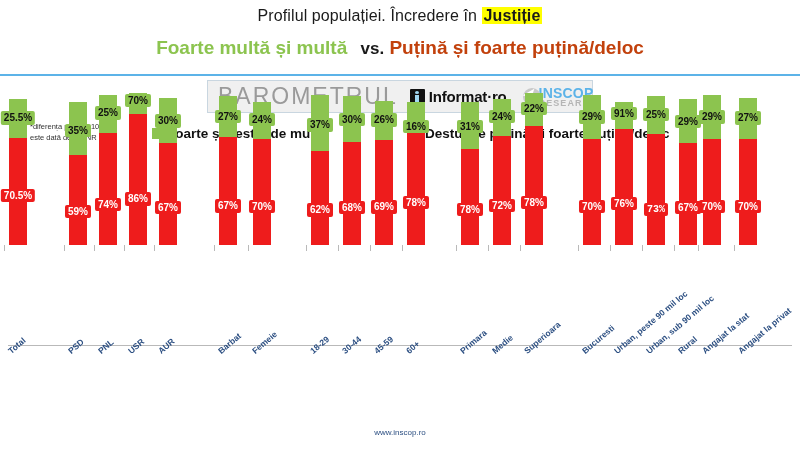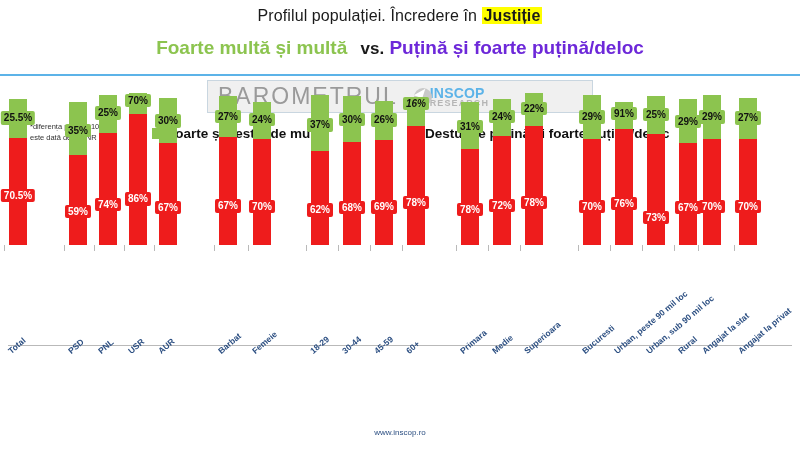--- a/index.html
+++ b/index.html
@@ -26,21 +26,21 @@
   }
   .subtitle{
     text-align:center;
     font-size:19px;
     font-weight:bold;
     margin-top:12px;
     white-space:nowrap;
   }
   .subtitle .green{color:#8cc44f;}
   .subtitle .vs{color:#1a1a1a;font-size:17px;margin-left:8px;}
-  .subtitle .red{color:#6d28d9;}
+  .subtitle .red{color:#c2410c;}
   .rule{
     position:absolute;left:0;top:74px;width:800px;height:2px;
     background:#5cb3e8;
   }
   
   .logoband{
     position:absolute;left:207px;top:80px;
     width:386px;height:33px;
     background:#f0f0f0;
     border:1px solid #c9d6e0;
@@ -156,20 +156,24 @@
 <div class="subtitle">
   <span class="green">Foarte multă și multă</span>
   <span class="vs">vs.</span>
   <span class="red">Puțină și foarte puțină/deloc</span>
 </div>
 
 <div class="rule"></div>
 
 <div class="logoband">
   <div class="barometrul">BAROMETRUL</div>
+  <div class="informat">
+    <span class="inf-mark"></span>
+    <span class="inf-text">Informat·ro</span>
+  </div>
   <div class="inscop">
     <span class="inscop-circle"></span>
     <span class="inscop-words">
       <span class="inscop-top">INSCOP</span>
       <span class="inscop-bot">RESEARCH</span>
     </span>
   </div>
 </div>
 
 <div class="note">*diferența până la 100%<br>este dată de NS/NR</div>
@@ -255,21 +259,21 @@
         <div class="seg-red" style="height: 104.88px;"></div>
         <div class="seg-green" style="height: 39.52px; bottom: 104.88px;"></div>
         <div class="lbl lbl-red" style="bottom: 31.464px;">69%</div>
         <div class="lbl lbl-green" style="bottom: 118.317px;">26%</div>
       </div>
       <div class="tick" style="left: 370px; bottom: 99px;"></div>
       <div class="bar-col" style="left: 407px; height: 142.88px; bottom: 105px;">
         <div class="seg-red" style="height: 118.56px;"></div>
         <div class="seg-green" style="height: 24.32px; bottom: 118.56px;"></div>
         <div class="lbl lbl-red" style="bottom: 35.568px;">78%</div>
-        <div class="lbl lbl-green" style="bottom: 135px; font-style: italic;">16%</div>
+        <div class="lbl lbl-green" style="bottom: 112px;">16%</div>
       </div>
       <div class="tick" style="left: 402px; bottom: 99px;"></div>
       <div class="bar-col" style="left: 461px; height: 142.88px; bottom: 105px;">
         <div class="seg-red" style="height: 95.76px;"></div>
         <div class="seg-green" style="height: 47.12px; bottom: 95.76px;"></div>
         <div class="lbl lbl-red" style="bottom: 28.728px;">78%</div>
         <div class="lbl lbl-green" style="bottom: 111.781px;">31%</div>
       </div>
       <div class="tick" style="left: 456px; bottom: 99px;"></div>
       <div class="bar-col" style="left: 493px; height: 145.92px; bottom: 105px;">
@@ -296,21 +300,21 @@
       <div class="bar-col" style="left: 615px; height: 142.88px; bottom: 105px;">
         <div class="seg-red" style="height: 115.52px;"></div>
         <div class="seg-green" style="height: 27.36px; bottom: 115.52px;"></div>
         <div class="lbl lbl-red" style="bottom: 34.656px;">76%</div>
         <div class="lbl lbl-green" style="bottom: 124.822px;">91%</div>
       </div>
       <div class="tick" style="left: 610px; bottom: 99px;"></div>
       <div class="bar-col" style="left: 647px; height: 148.96px; bottom: 105px;">
         <div class="seg-red" style="height: 110.96px;"></div>
         <div class="seg-green" style="height: 38px; bottom: 110.96px;"></div>
-        <div class="lbl lbl-red" style="bottom: 21px;">73%</div>
+        <div class="lbl lbl-red" style="bottom: 29px; font-family: Liberation Mono, monospace;">73%</div>
         <div class="lbl lbl-green" style="bottom: 123.88px;">25%</div>
       </div>
       <div class="tick" style="left: 642px; bottom: 99px;"></div>
       <div class="bar-col" style="left: 679px; height: 145.92px; bottom: 105px;">
         <div class="seg-red" style="height: 101.84px;"></div>
         <div class="seg-green" style="height: 44.08px; bottom: 101.84px;"></div>
         <div class="lbl lbl-red" style="bottom: 30.552px;">67%</div>
         <div class="lbl lbl-green" style="bottom: 116.827px;">29%</div>
       </div>
       <div class="tick" style="left: 674px; bottom: 99px;"></div>

